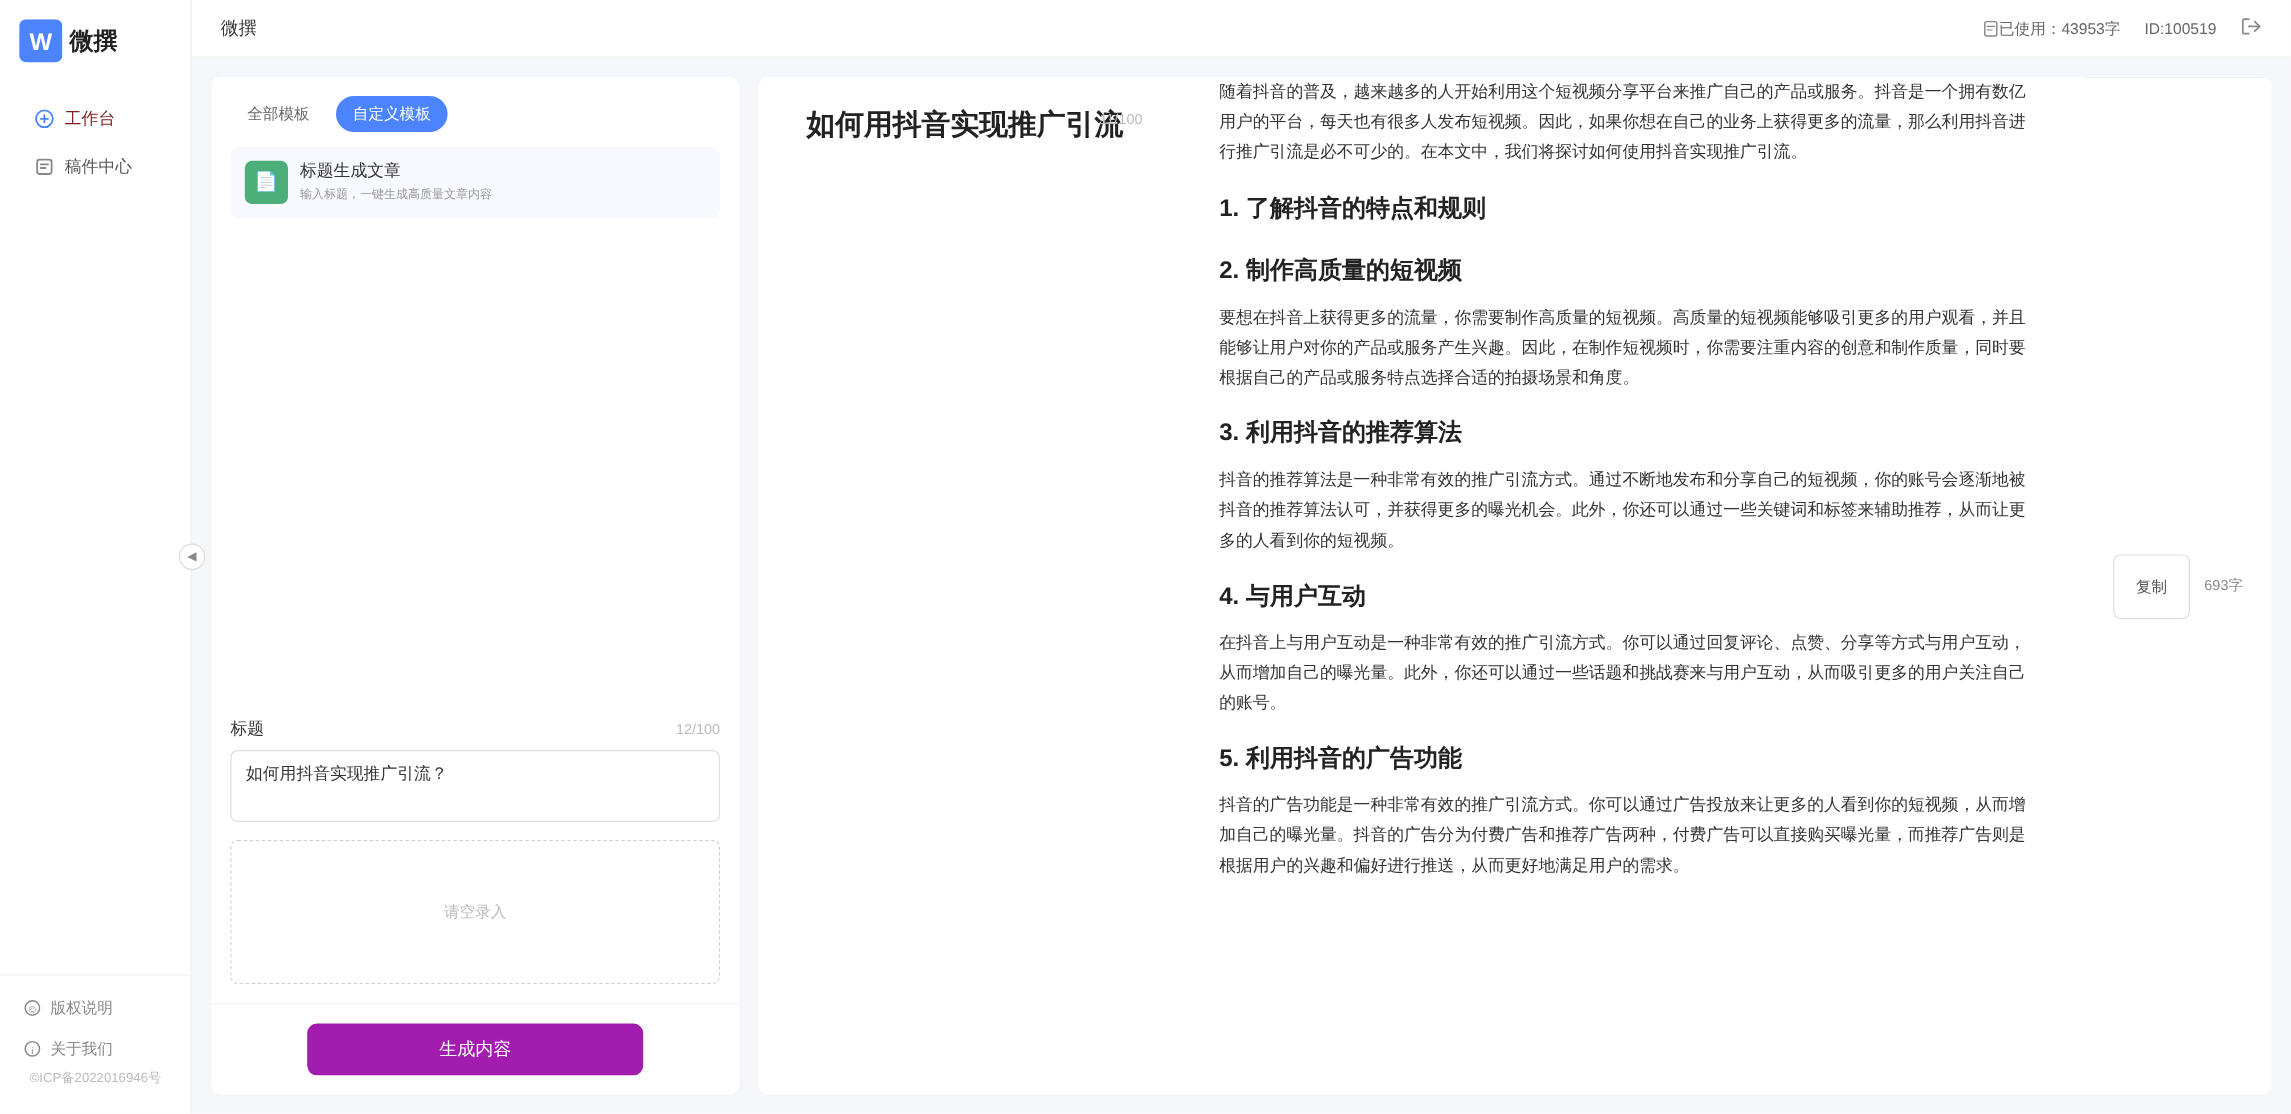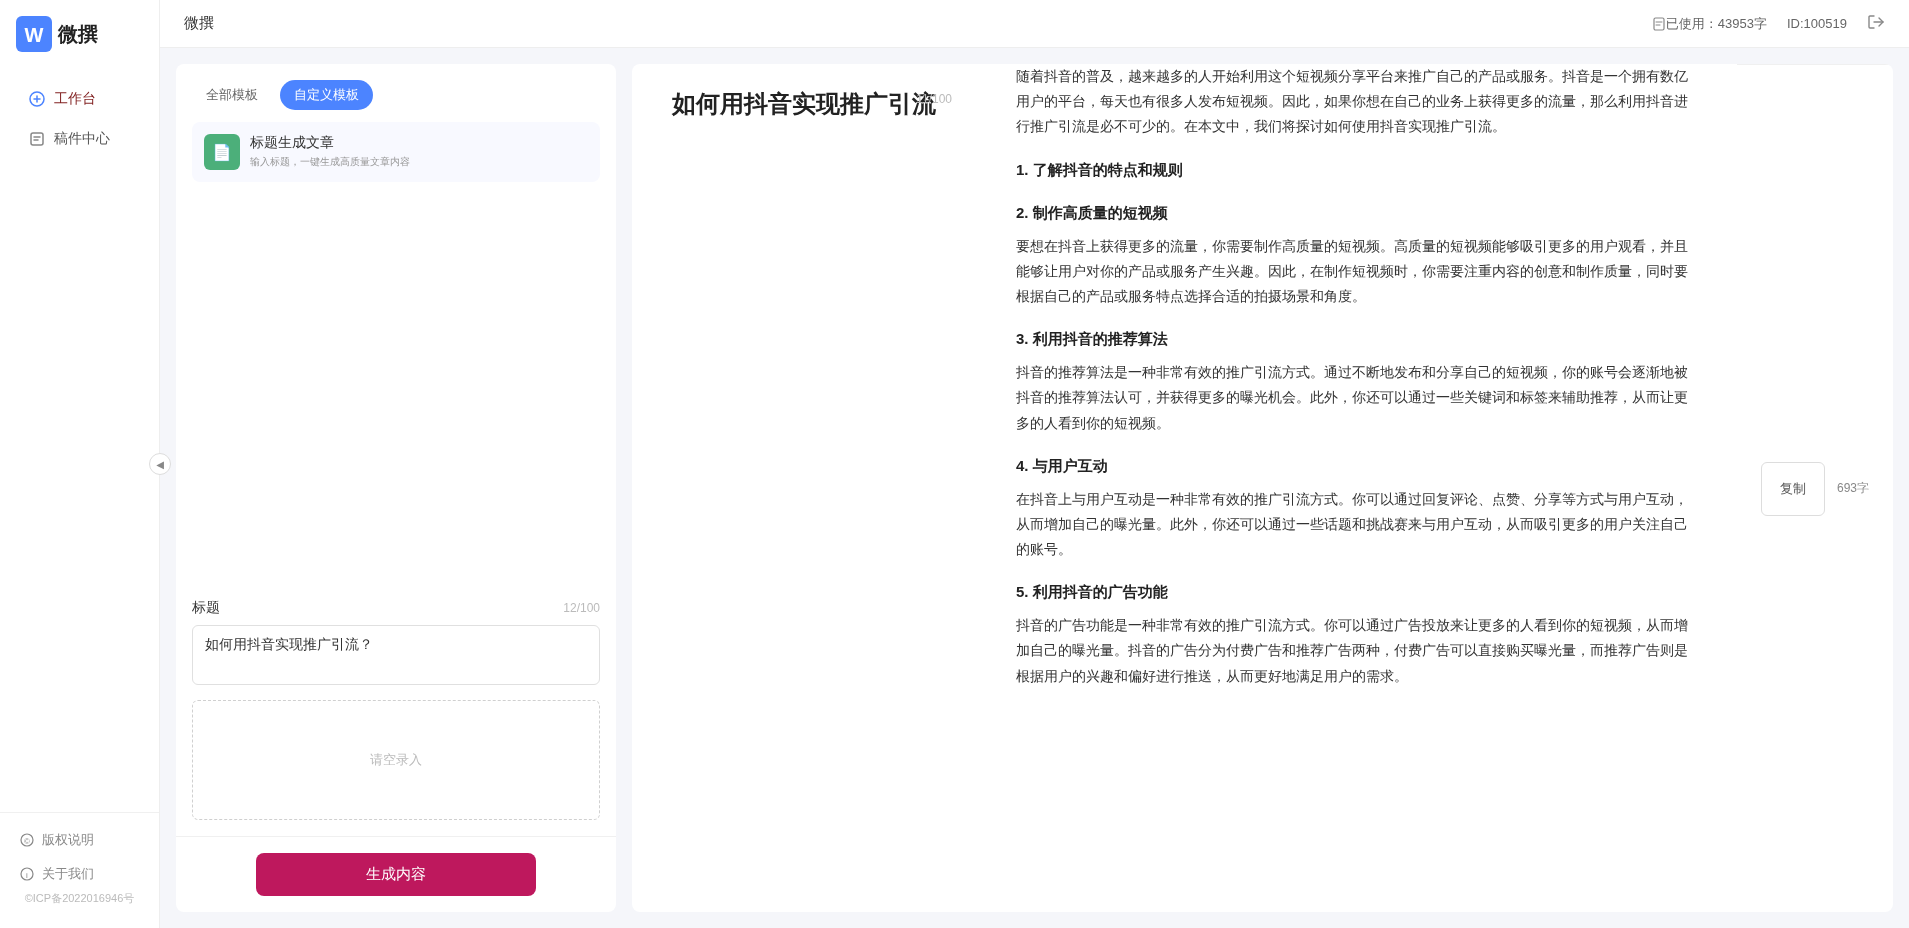--- a/index.html
+++ b/index.html
@@ -272,21 +272,21 @@
       height: 1px;
       background: #f0f0f0;
       margin: 16px 0;
     }
     #generate-btn {
       width: 100%;
       max-width: 280px;
       display: block;
       margin: 0 auto;
       padding: 12px;
-      background: #be185d;
+      background: #a21caf;
       color: #fff;
       border: none;
       border-radius: 8px;
       font-size: 15px;
       cursor: pointer;
       font-family: inherit;
       font-weight: 500;
     }
 
     
@@ -320,21 +320,21 @@
       overflow-y: auto;
       padding: 0 40px 20px 40px;
       line-height: 1.8;
       color: #333;
     }
     #article-body p {
       margin-bottom: 12px;
       font-size: 14px;
     }
     #article-body h3 {
-      font-size: 15px;
+      font-size: 20px;
       font-weight: 600;
       margin: 16px 0 8px 0;
       color: #222;
     }
     #article-footer {
       display: flex;
       align-items: center;
       justify-content: flex-end;
       padding: 10px 24px;
       border-top: 1px solid #f0f0f0;

